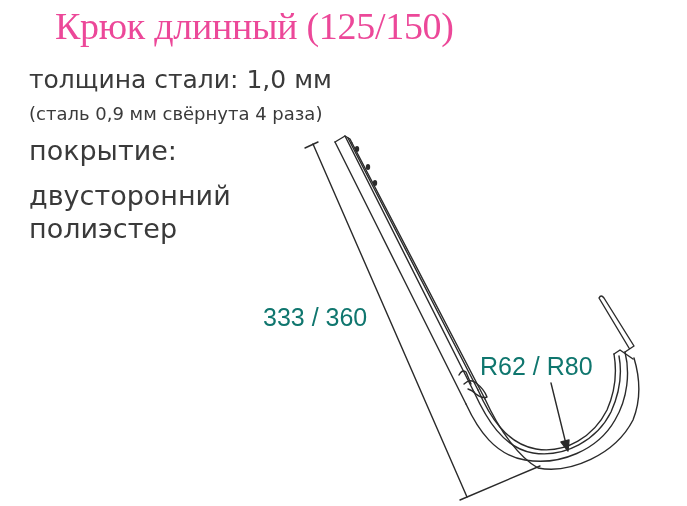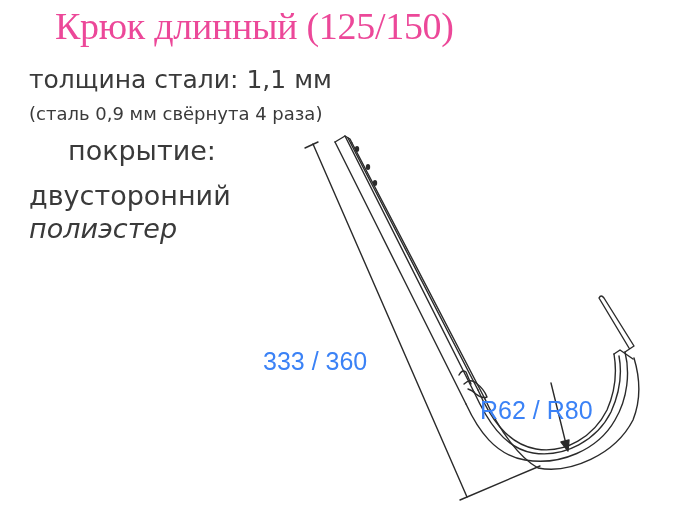--- a/index.html
+++ b/index.html
@@ -27,47 +27,46 @@
     }
     .spec-line {
       position: absolute;
       left: 29px;
       color: #3a3a3a;
       white-space: nowrap;
       font-family: "DejaVu Sans", sans-serif;
     }
     .spec-thickness { top: 65px; font-size: 25px; }
     .spec-note { top: 103px; font-size: 18px; color: #3a3a3a; }
-    .spec-coating-label { top: 135px; font-size: 27px; margin-left: 39px; }
+    .spec-coating-label { top: 135px; font-size: 27px; }
     .spec-coating-1 { top: 180px; font-size: 27px; }
-    .spec-coating-2 { top: 213px; font-size: 27px; font-style: italic; }
+    .spec-coating-2 { top: 213px; font-size: 27px; }
     .drawing {
       position: absolute;
       left: 0;
       top: 0;
       width: 687px;
       height: 506px;
     }
     .dim-label {
       position: absolute;
       font-family: "Liberation Sans", sans-serif;
       font-size: 25px;
-      color: #3b82f6;
+      color: #0f766e;
       white-space: nowrap;
-      margin-top: 44px;
     }
     .dim-length { left: 263px; top: 303px; }
     .dim-radius { left: 480px; top: 352px; }
   </style>
 </head>
 <body>
 
 <div class="title">Крюк длинный (125/150)</div>
 
-<div class="spec-line spec-thickness">толщина стали: 1,1 мм</div>
+<div class="spec-line spec-thickness">толщина стали: 1,0 мм</div>
 <div class="spec-line spec-note">(сталь 0,9 мм свёрнута 4 раза)</div>
 <div class="spec-line spec-coating-label">покрытие:</div>
 <div class="spec-line spec-coating-1">двусторонний</div>
 <div class="spec-line spec-coating-2">полиэстер</div>
 
 <svg class="drawing" viewBox="0 0 687 506" xmlns="http://www.w3.org/2000/svg">
   <g fill="none" stroke="#2a2a2a" stroke-width="1.4" stroke-linejoin="round" stroke-linecap="round">
 
     <g>
       <line x1="305" y1="148" x2="318" y2="142"></line>

